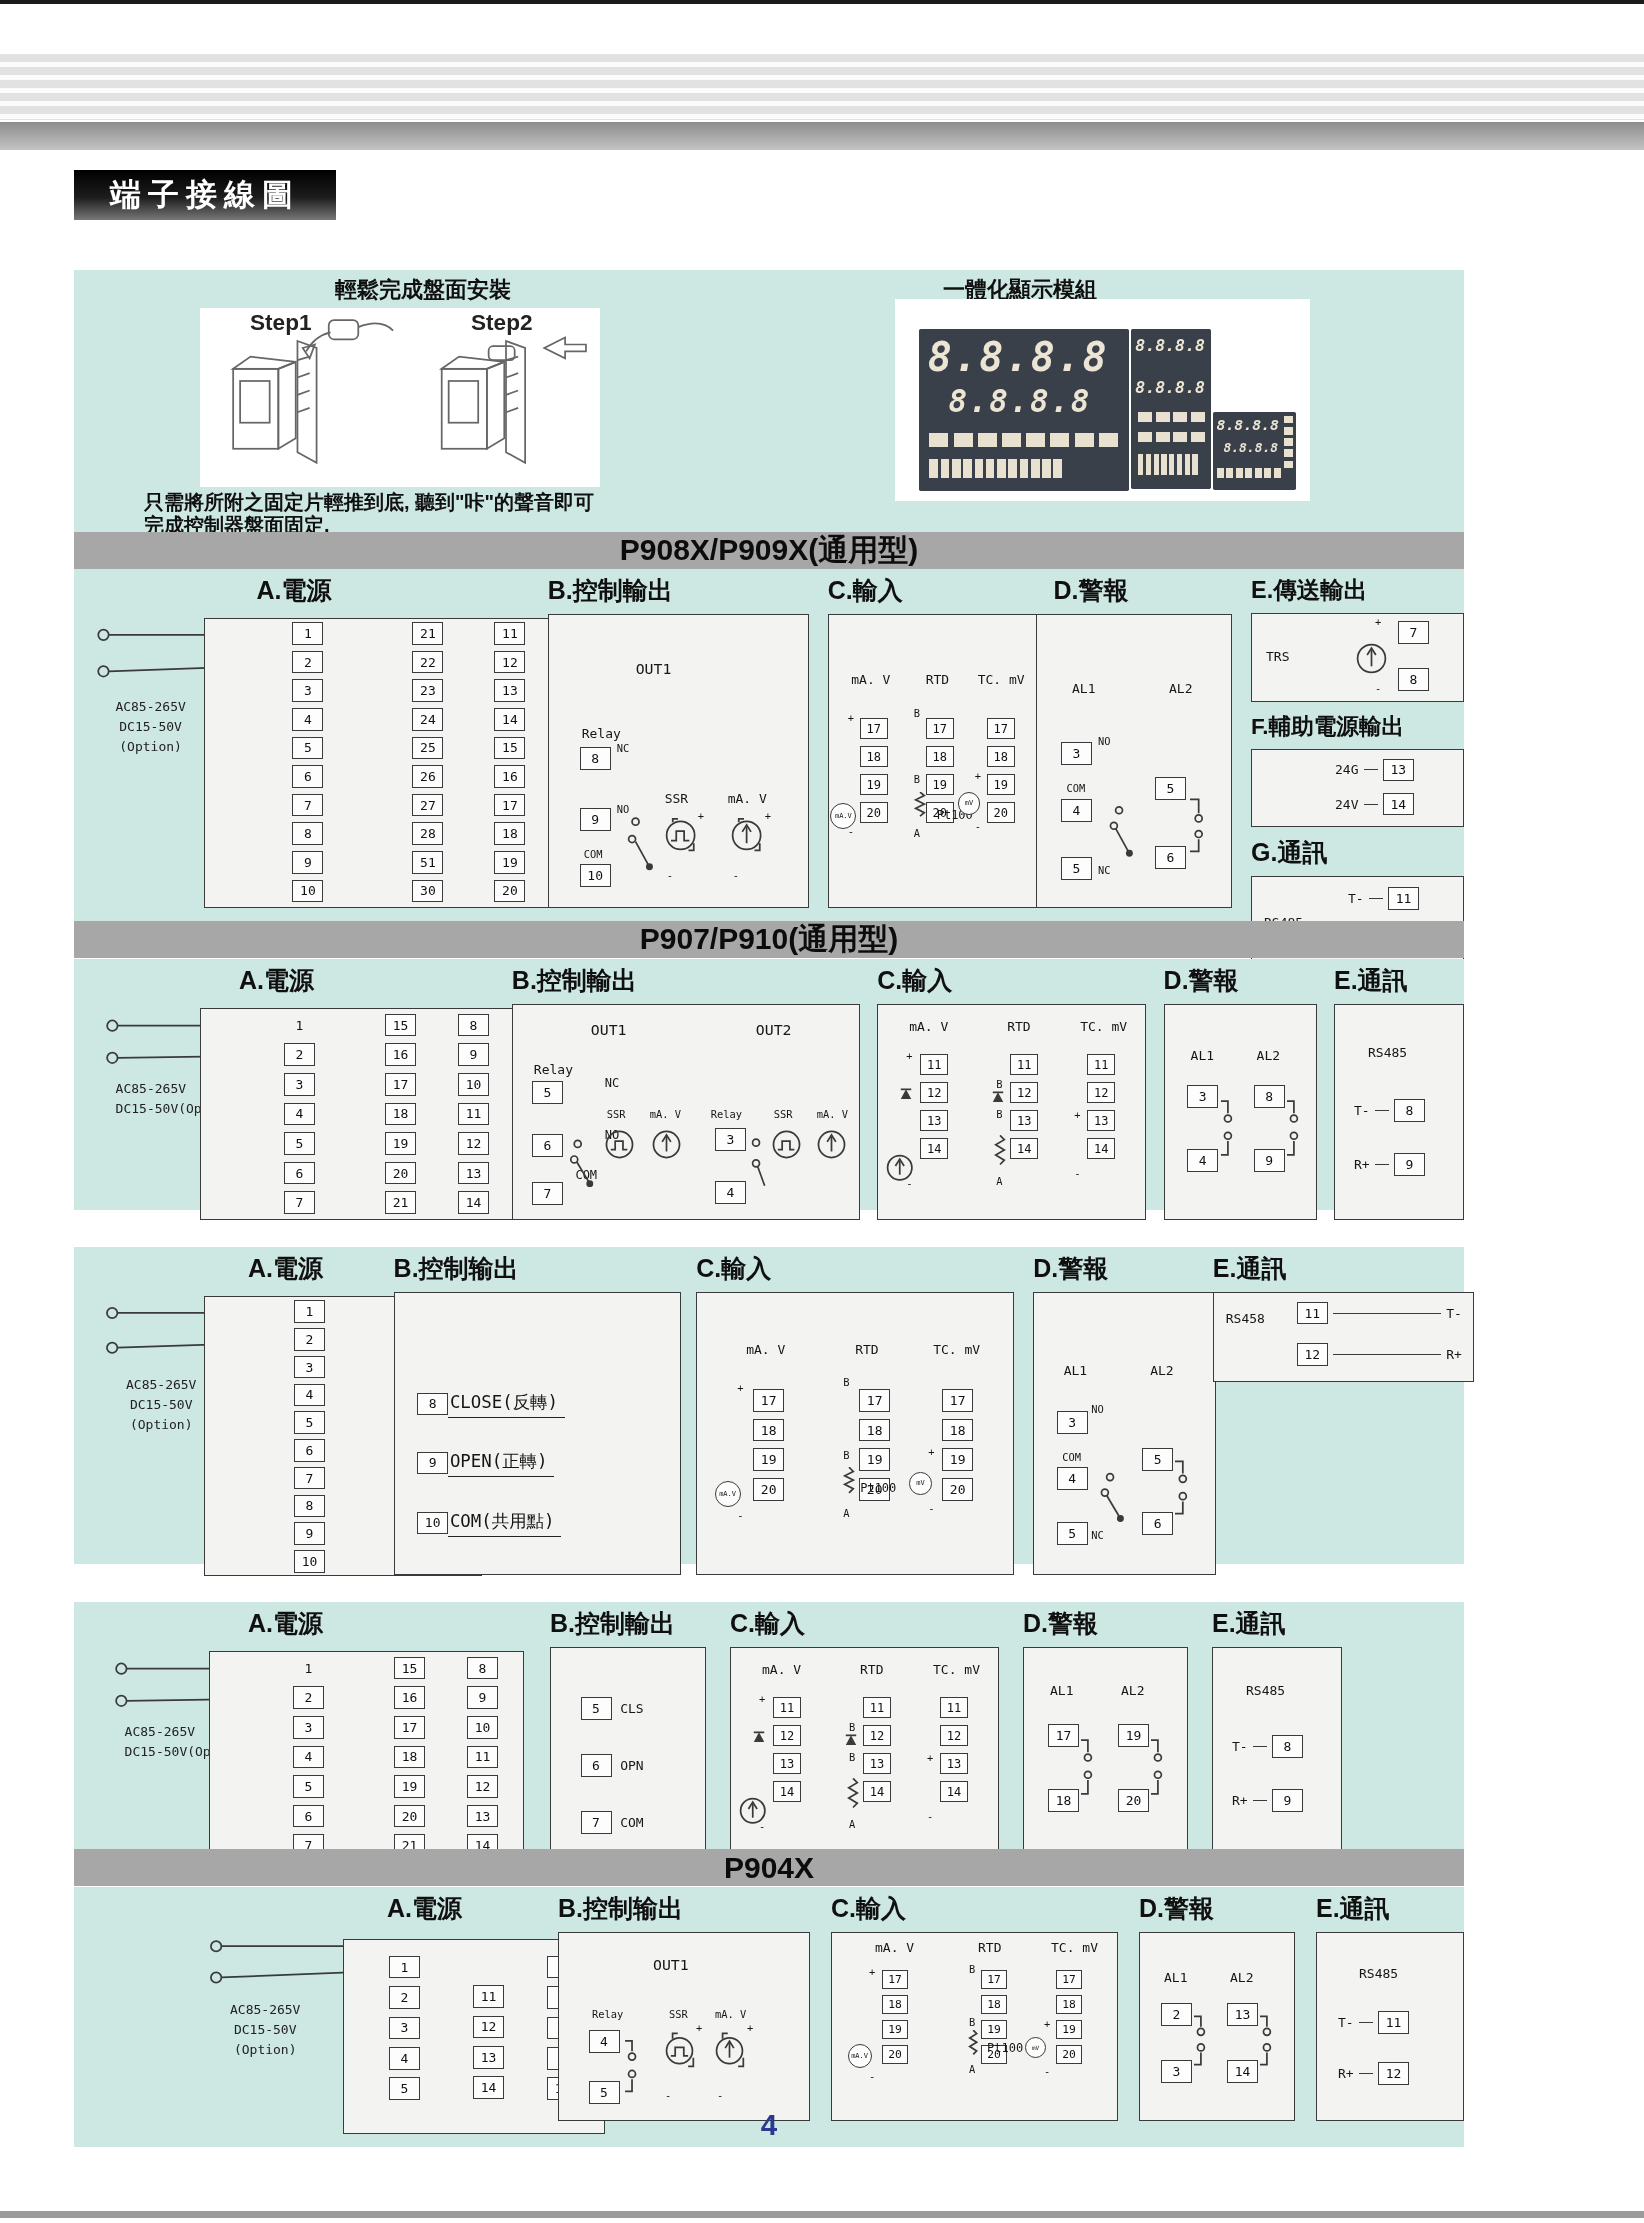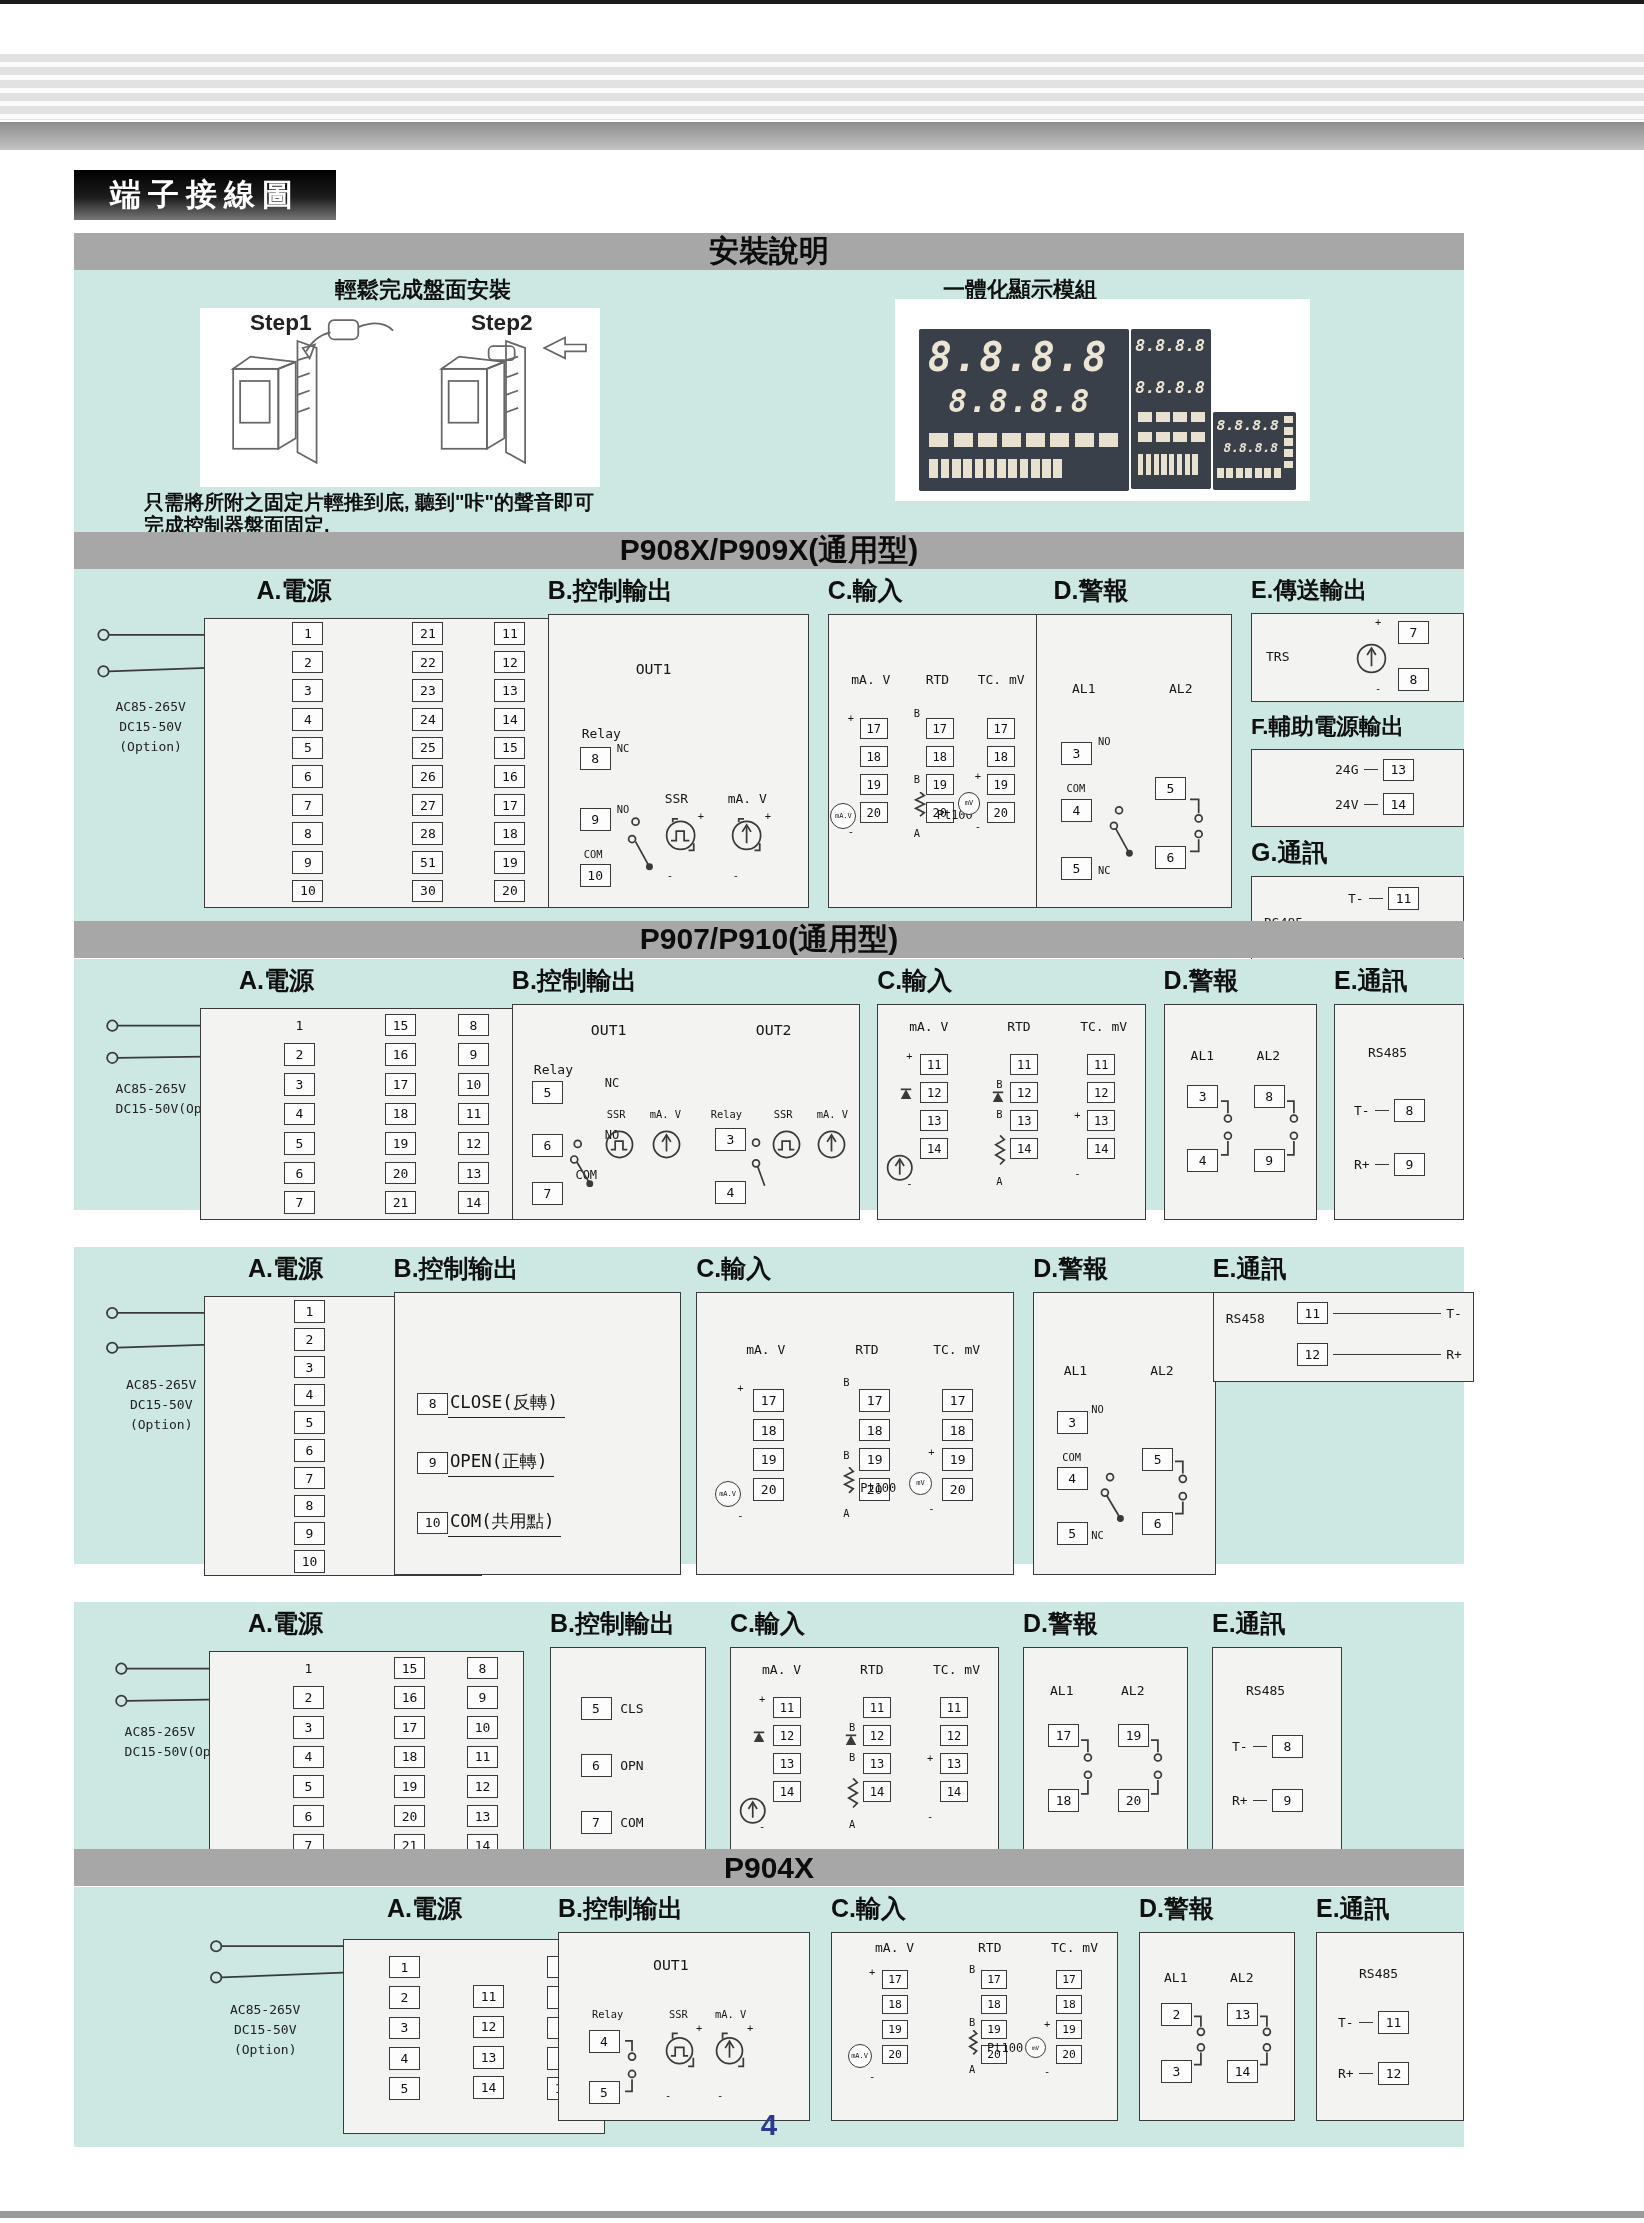--- a/index.html
+++ b/index.html
@@ -60,21 +60,20 @@
 </head>
 <body>
 
 <div class="page">
 
   <div class="abs topline"></div>
   <div class="abs stripes"></div>
   <div class="abs gradbar"></div>
   <div class="abs badge">端子接線圖</div>
 
-  <div class="abs secbar" style="top:233px">安裝說明</div>
   <div class="abs secbody" style="top:270px;height:262px">
     <div class="itit" style="left:261px;top:5.2px">輕鬆完成盤面安裝</div>
     <div class="itit" style="left:869px;top:5.2px">一體化顯示模組</div>
 
     <div class="whitebox" style="left:126px;top:38px;width:400px;height:179px">
       <span class="steplab" style="left:50px;top:1.7px">Step1</span>
       <span class="steplab" style="left:271px;top:1.7px">Step2</span>
       <svg class="deco" style="left:0;top:0" width="400" height="179" viewBox="0 0 460 206">
 
         <g stroke="#666">

